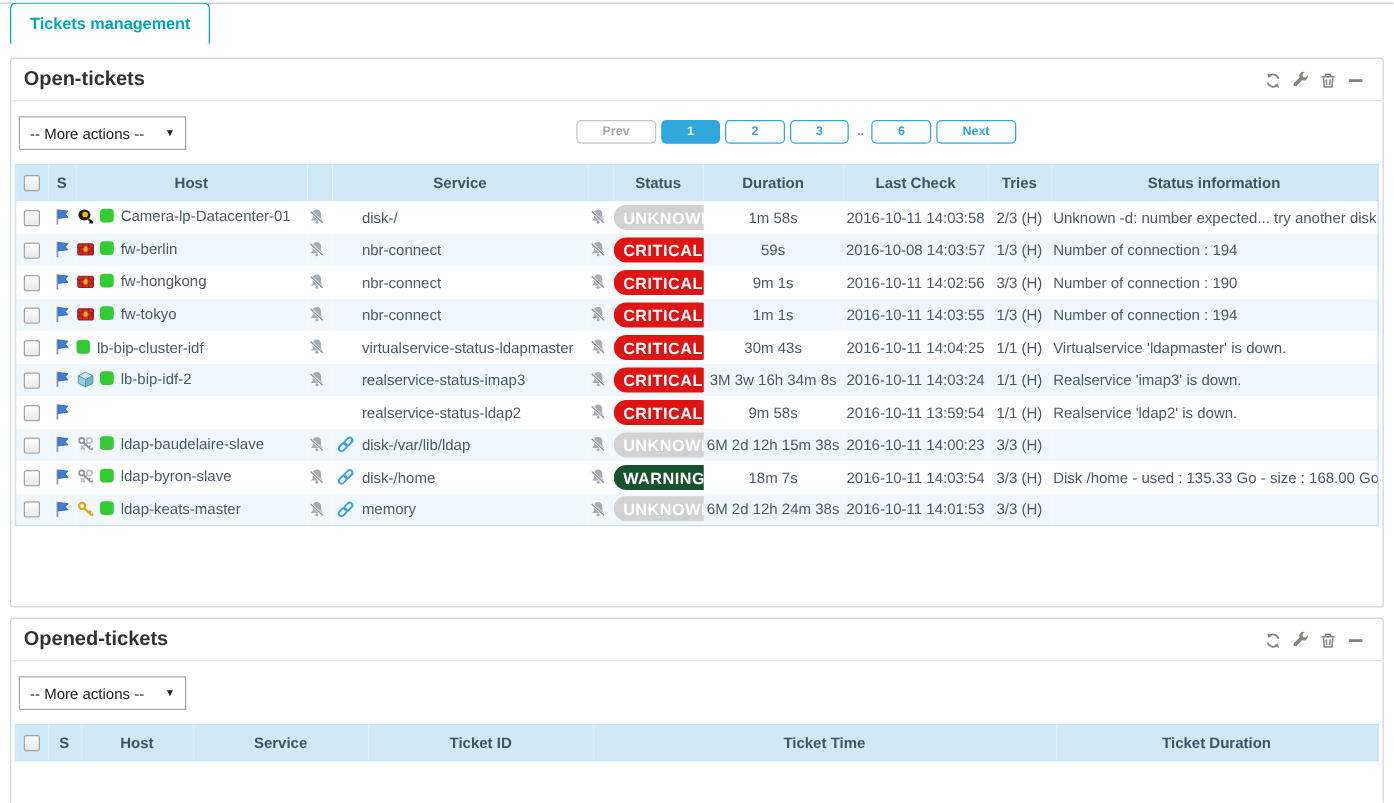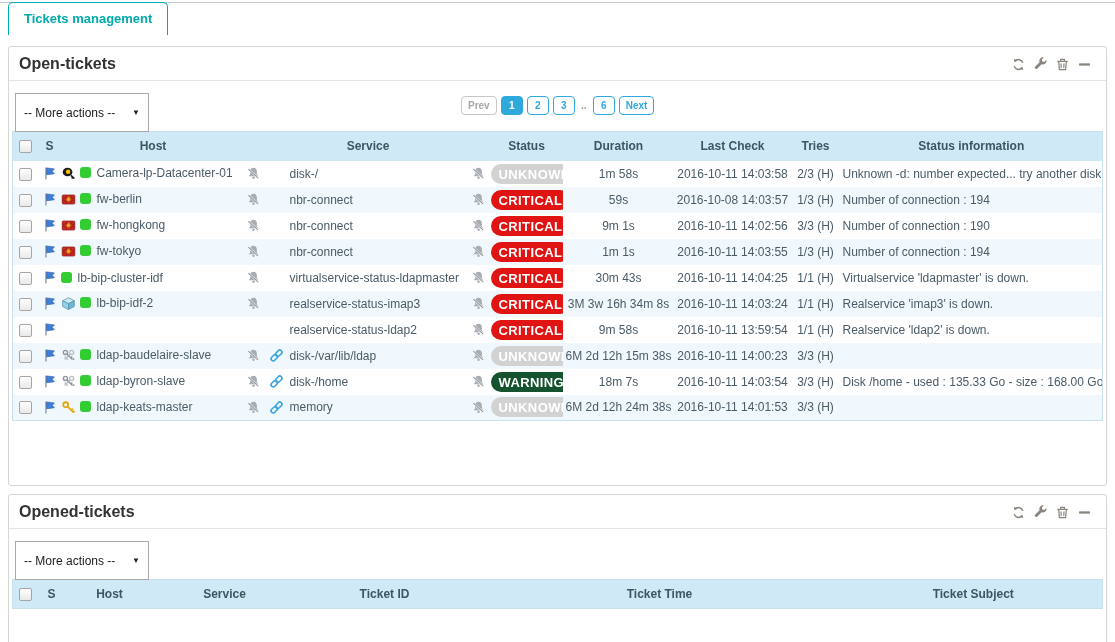--- a/index.html
+++ b/index.html
@@ -15,27 +15,27 @@
   .panel { margin:8px 8px 0; border:1px solid #d5d5d5; border-radius:3px; background:#fff; }
   .panel-head { display:flex; align-items:center; justify-content:space-between;
     padding:8px 10px 7px; border-bottom:1px solid #e4e4e4; }
   .panel-title { font-weight:bold; color:#333; font-size:16px; }
   .panel-actions { display:flex; gap:7px; padding-right:4px; }
   .panel-actions .icn { cursor:pointer; }
   .panel-actions svg { width:13px; height:13px; }
   
   .toolbar { position:relative; height:50px; padding:12px 6px 0; }
   .select { display:inline-flex; align-items:center; justify-content:space-between;
-    width:134px; height:39px; border:1px solid #a9a9a9; background:#fff;
+    width:134px; height:27px; border:1px solid #a9a9a9; background:#fff;
     padding:0 8px; cursor:pointer; color:#1c1c1c; }
   .select .arr { font-size:8px; color:#222; margin-left:6px; }
   .pagination { position:absolute; left:452px; top:15px; display:flex; gap:4px; align-items:center; }
   .pg { display:inline-block; min-width:22px; text-align:center; font-size:10px; font-weight:bold;
     border:1px solid #2fa8dc; color:#2fa8dc; background:#fff; border-radius:4px;
-    padding:3px 6px; cursor:pointer; }
+    padding:3px 20px; cursor:pointer; }
   .pg.prev { border-color:#c6c6c6; color:#a8a8a8; }
   .pg.active { background:#2fa8dc; color:#fff; }
   .pg.ellipsis { border:none; color:#9a9a9a; cursor:default; padding:3px 1px; min-width:10px; }
   
   table { border-collapse:collapse; table-layout:fixed; width:calc(100% - 6px); margin:0 3px; }
   .tickets-table { border:1px solid #c9e2f0; }
   thead th { background:#cfe9f7; color:#3e5663; font-weight:bold; height:29px;
     font-size:12px; text-align:center; overflow:hidden; white-space:nowrap; }
   tbody td { height:26px; overflow:hidden; white-space:nowrap; vertical-align:middle; padding:0; }
   tbody tr:nth-child(even) { background:#f1f8fd; }
@@ -505,19 +505,19 @@
         <col>
     </colgroup>
     <thead>
       <tr>
         <th class="c-cb"><span class="cbx"></span></th>
         <th>S</th>
         <th>Host</th>
         <th>Service</th>
         <th>Ticket ID</th>
         <th>Ticket Time</th>
-        <th>Ticket Subject</th>
+        <th>Ticket Duration</th>
       </tr>
     </thead>
     <tbody id="opened-rows"></tbody>
   </table>
   <div class="spacer-opened"></div>
 </div>
 
 </body></html>

